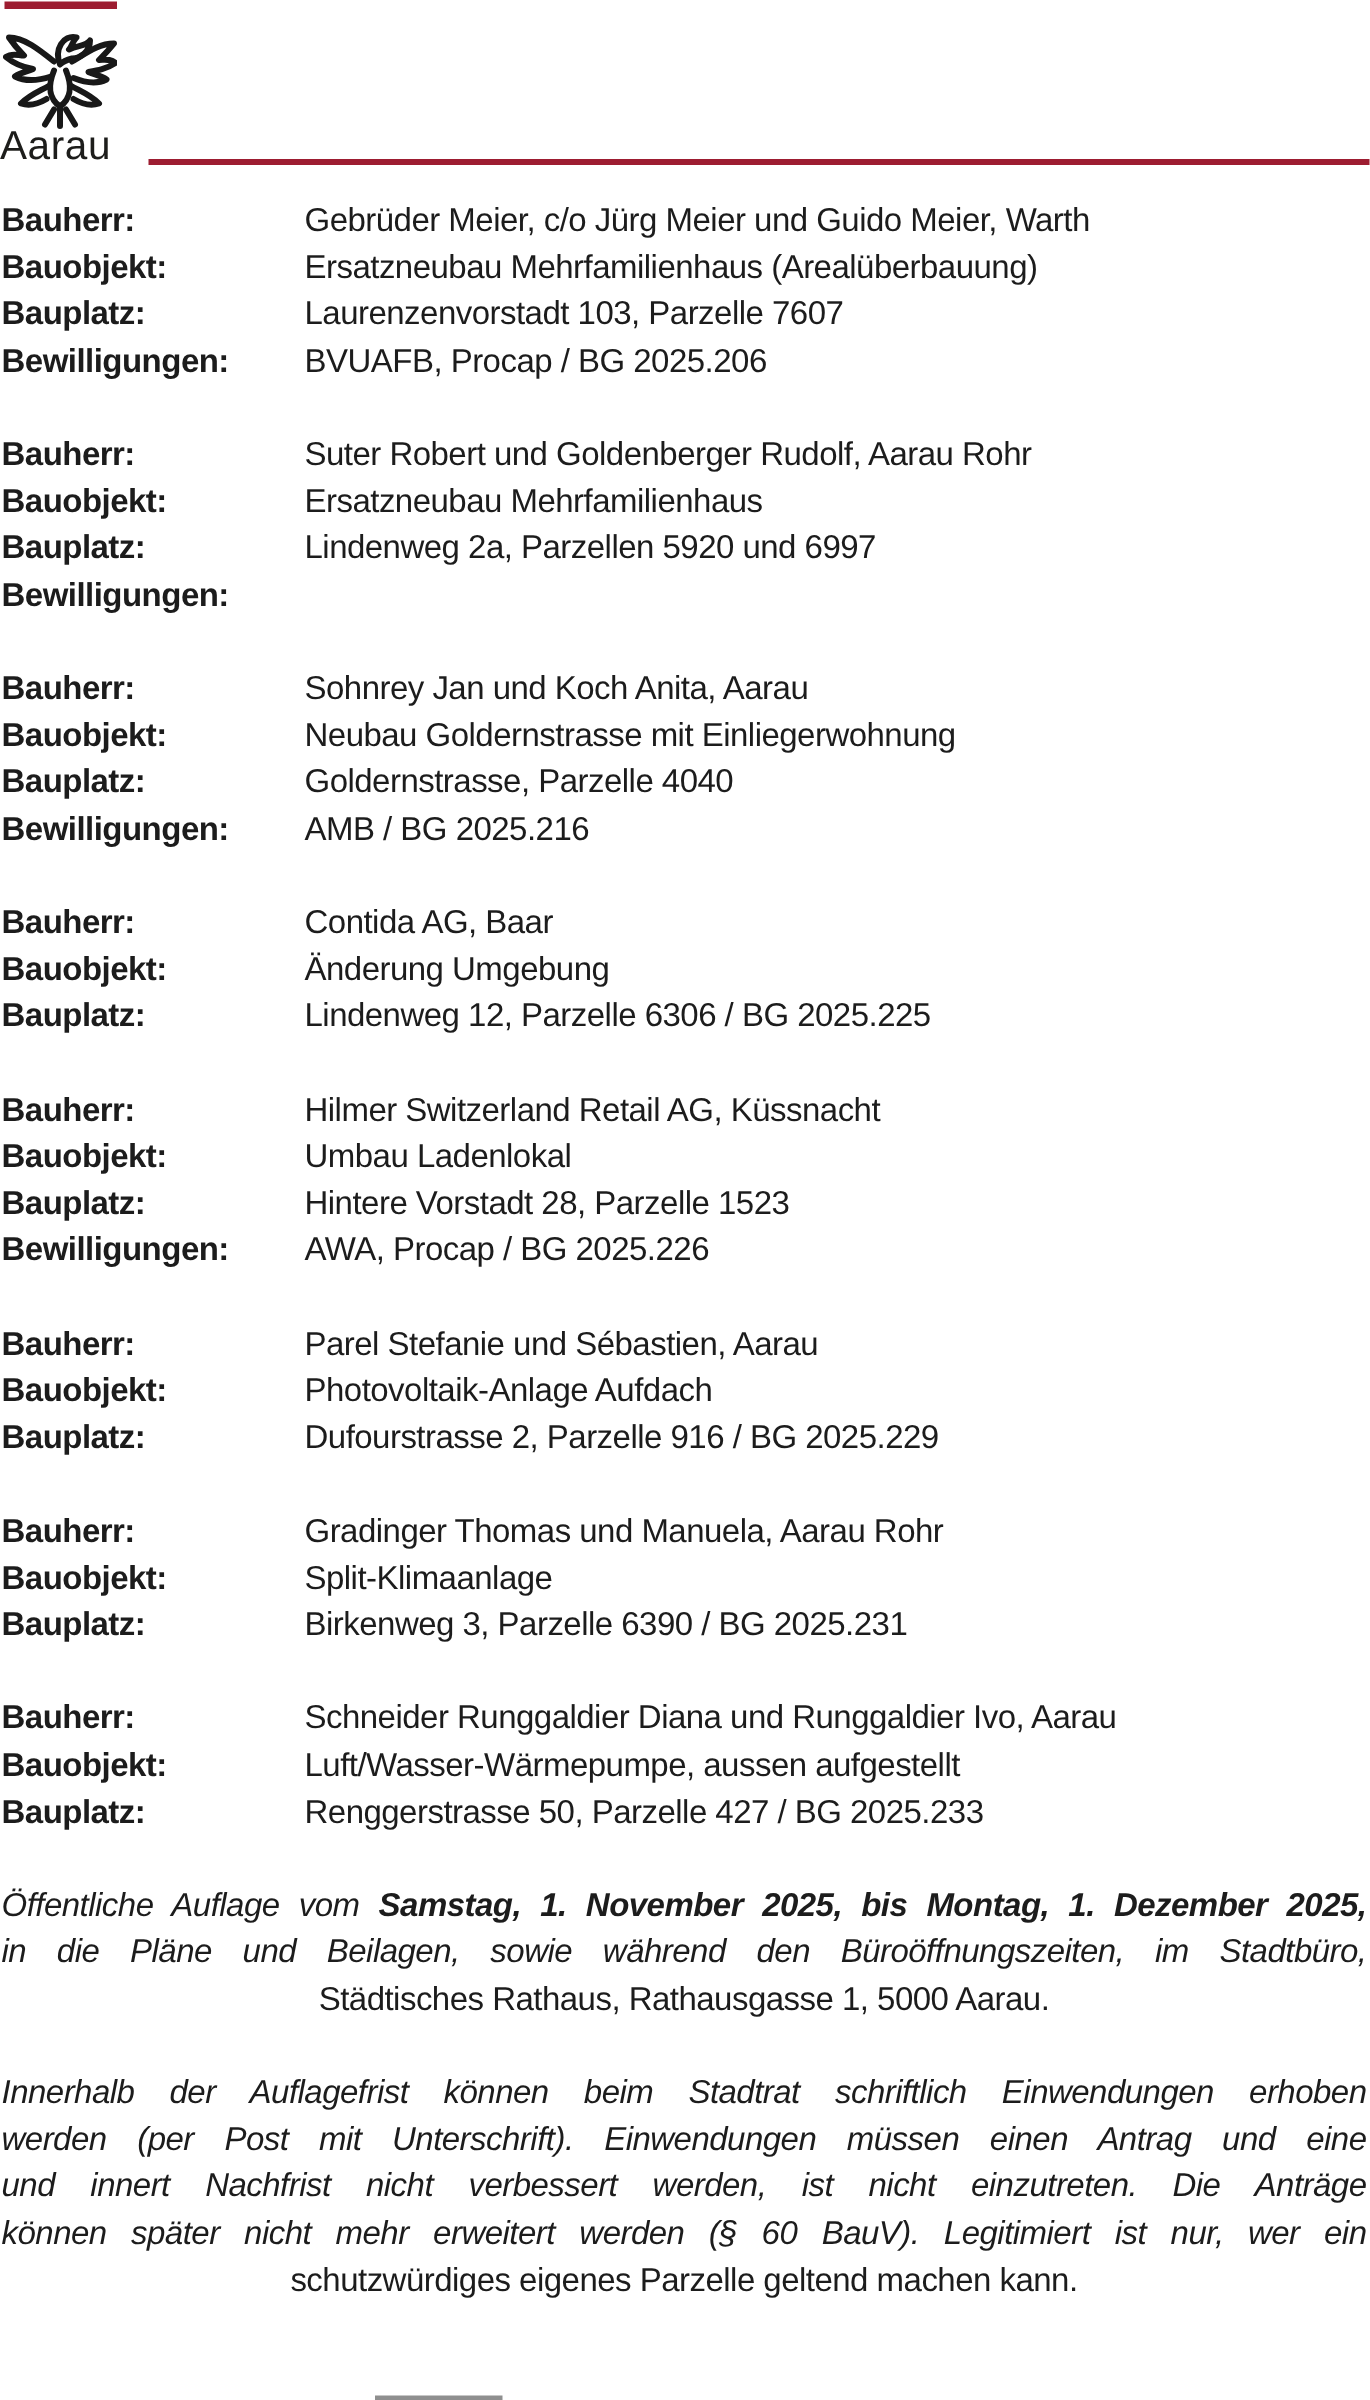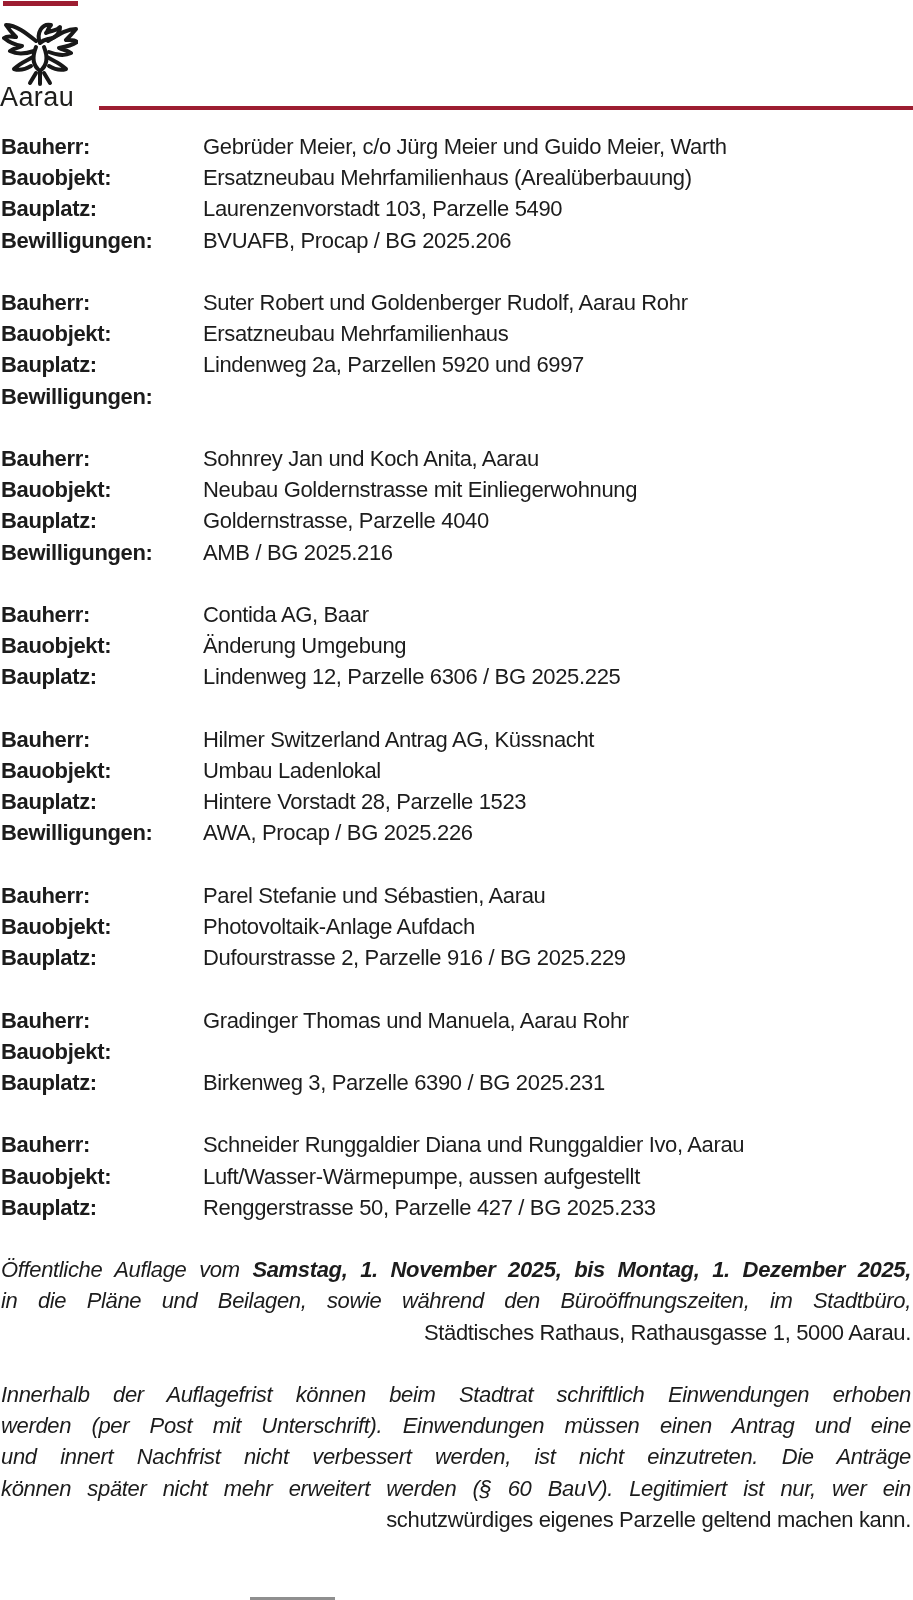--- a/index.html
+++ b/index.html
@@ -25,21 +25,21 @@
     position:absolute; left:1px; top:131px; width:910px;
     font-size:22px; line-height:31.2px; letter-spacing:-0.35px;
   }
   .entry { margin:0 0 31.2px 0; }
   .row { display:grid; grid-template-columns:202px 1fr; }
   .lbl { font-weight:bold; }
   .val { white-space:nowrap; }
 
   .para { margin:0 0 31.2px 0; }
   .para:last-child { margin-bottom:0; }
-  .pline { text-align:right; }
+  .pline { text-align:center; }
   .pline.just { text-align:justify; text-align-last:justify;font-style:italic; }
   .b { font-weight:bold; }
 
   
   .artifact { position:absolute; left:250px; top:1597px; width:85px; height:3px; background:#8f8f8f; }
 </style>
 </head>
 <body style="--accent: #9d1d31; --text: #1c1c1c;">
 
 <div class="doc">
@@ -74,21 +74,21 @@
           <div class="row">
             <div class="lbl">Bauherr:</div>
             <div class="val">Gebrüder Meier, c/o Jürg Meier und Guido Meier, Warth</div>
           </div>
           <div class="row">
             <div class="lbl">Bauobjekt:</div>
             <div class="val">Ersatzneubau Mehrfamilienhaus (Arealüberbauung)</div>
           </div>
           <div class="row">
             <div class="lbl">Bauplatz:</div>
-            <div class="val">Laurenzenvorstadt 103, Parzelle 5490</div>
+            <div class="val">Laurenzenvorstadt 103, Parzelle 7607</div>
           </div>
           <div class="row">
             <div class="lbl">Bewilligungen:</div>
             <div class="val">BVUAFB, Procap / BG 2025.206</div>
           </div>
         </div>
         <div class="entry">
           <div class="row">
             <div class="lbl">Bauherr:</div>
             <div class="val">Suter Robert und Goldenberger Rudolf, Aarau Rohr</div>
@@ -133,21 +133,21 @@
             <div class="val">Änderung Umgebung</div>
           </div>
           <div class="row">
             <div class="lbl">Bauplatz:</div>
             <div class="val">Lindenweg 12, Parzelle 6306 / BG 2025.225</div>
           </div>
         </div>
         <div class="entry">
           <div class="row">
             <div class="lbl">Bauherr:</div>
-            <div class="val">Hilmer Switzerland Antrag AG, Küssnacht</div>
+            <div class="val">Hilmer Switzerland Retail AG, Küssnacht</div>
           </div>
           <div class="row">
             <div class="lbl">Bauobjekt:</div>
             <div class="val">Umbau Ladenlokal</div>
           </div>
           <div class="row">
             <div class="lbl">Bauplatz:</div>
             <div class="val">Hintere Vorstadt 28, Parzelle 1523</div>
           </div>
           <div class="row">
@@ -169,20 +169,21 @@
             <div class="val">Dufourstrasse 2, Parzelle 916 / BG 2025.229</div>
           </div>
         </div>
         <div class="entry">
           <div class="row">
             <div class="lbl">Bauherr:</div>
             <div class="val">Gradinger Thomas und Manuela, Aarau Rohr</div>
           </div>
           <div class="row">
             <div class="lbl">Bauobjekt:</div>
+            <div class="val">Split-Klimaanlage</div>
           </div>
           <div class="row">
             <div class="lbl">Bauplatz:</div>
             <div class="val">Birkenweg 3, Parzelle 6390 / BG 2025.231</div>
           </div>
         </div>
         <div class="entry">
           <div class="row">
             <div class="lbl">Bauherr:</div>
             <div class="val">Schneider Runggaldier Diana und Runggaldier Ivo, Aarau</div>

